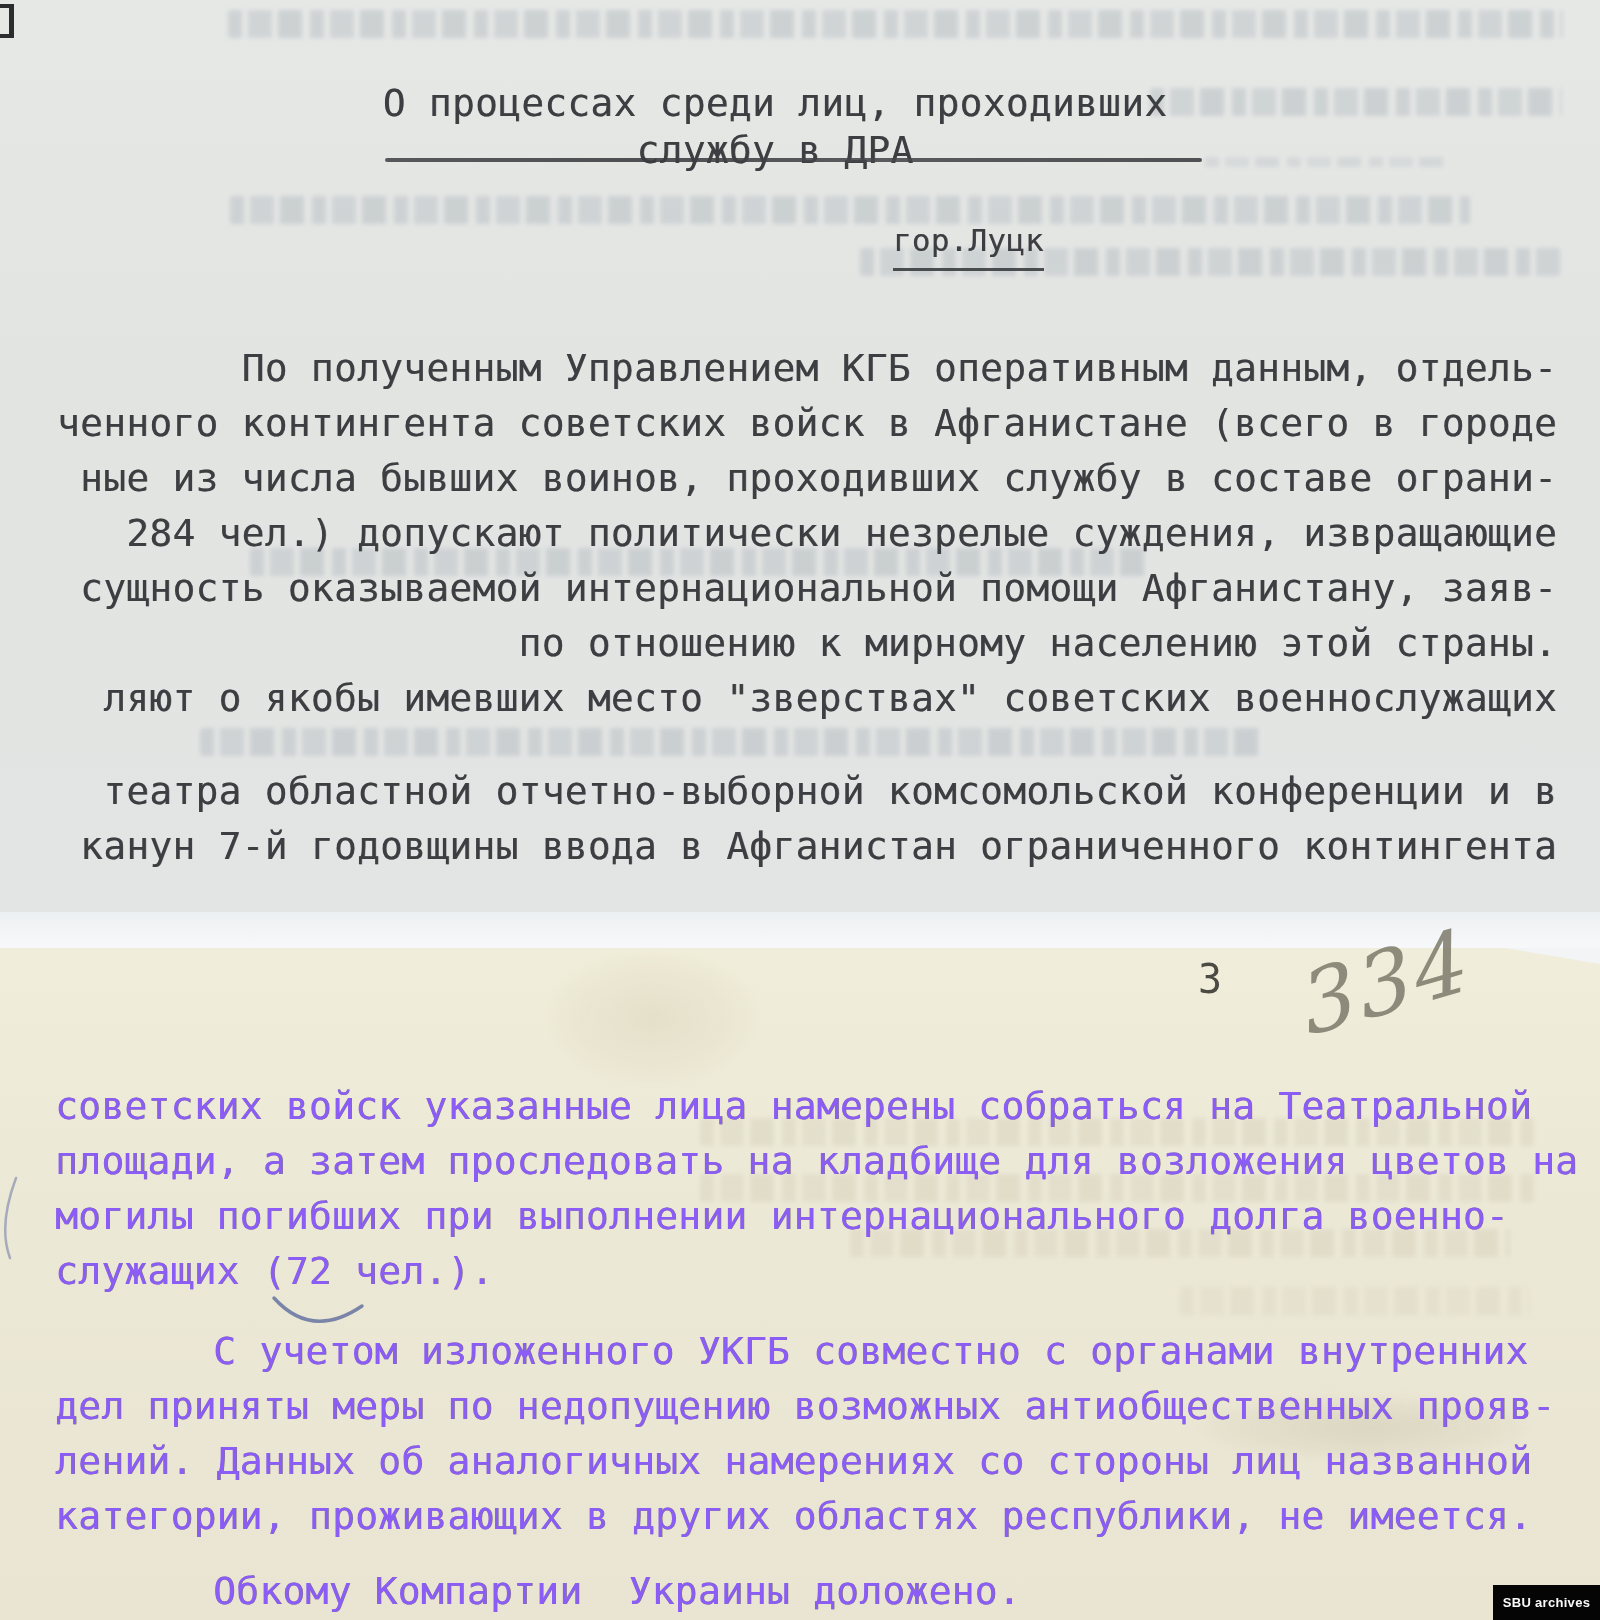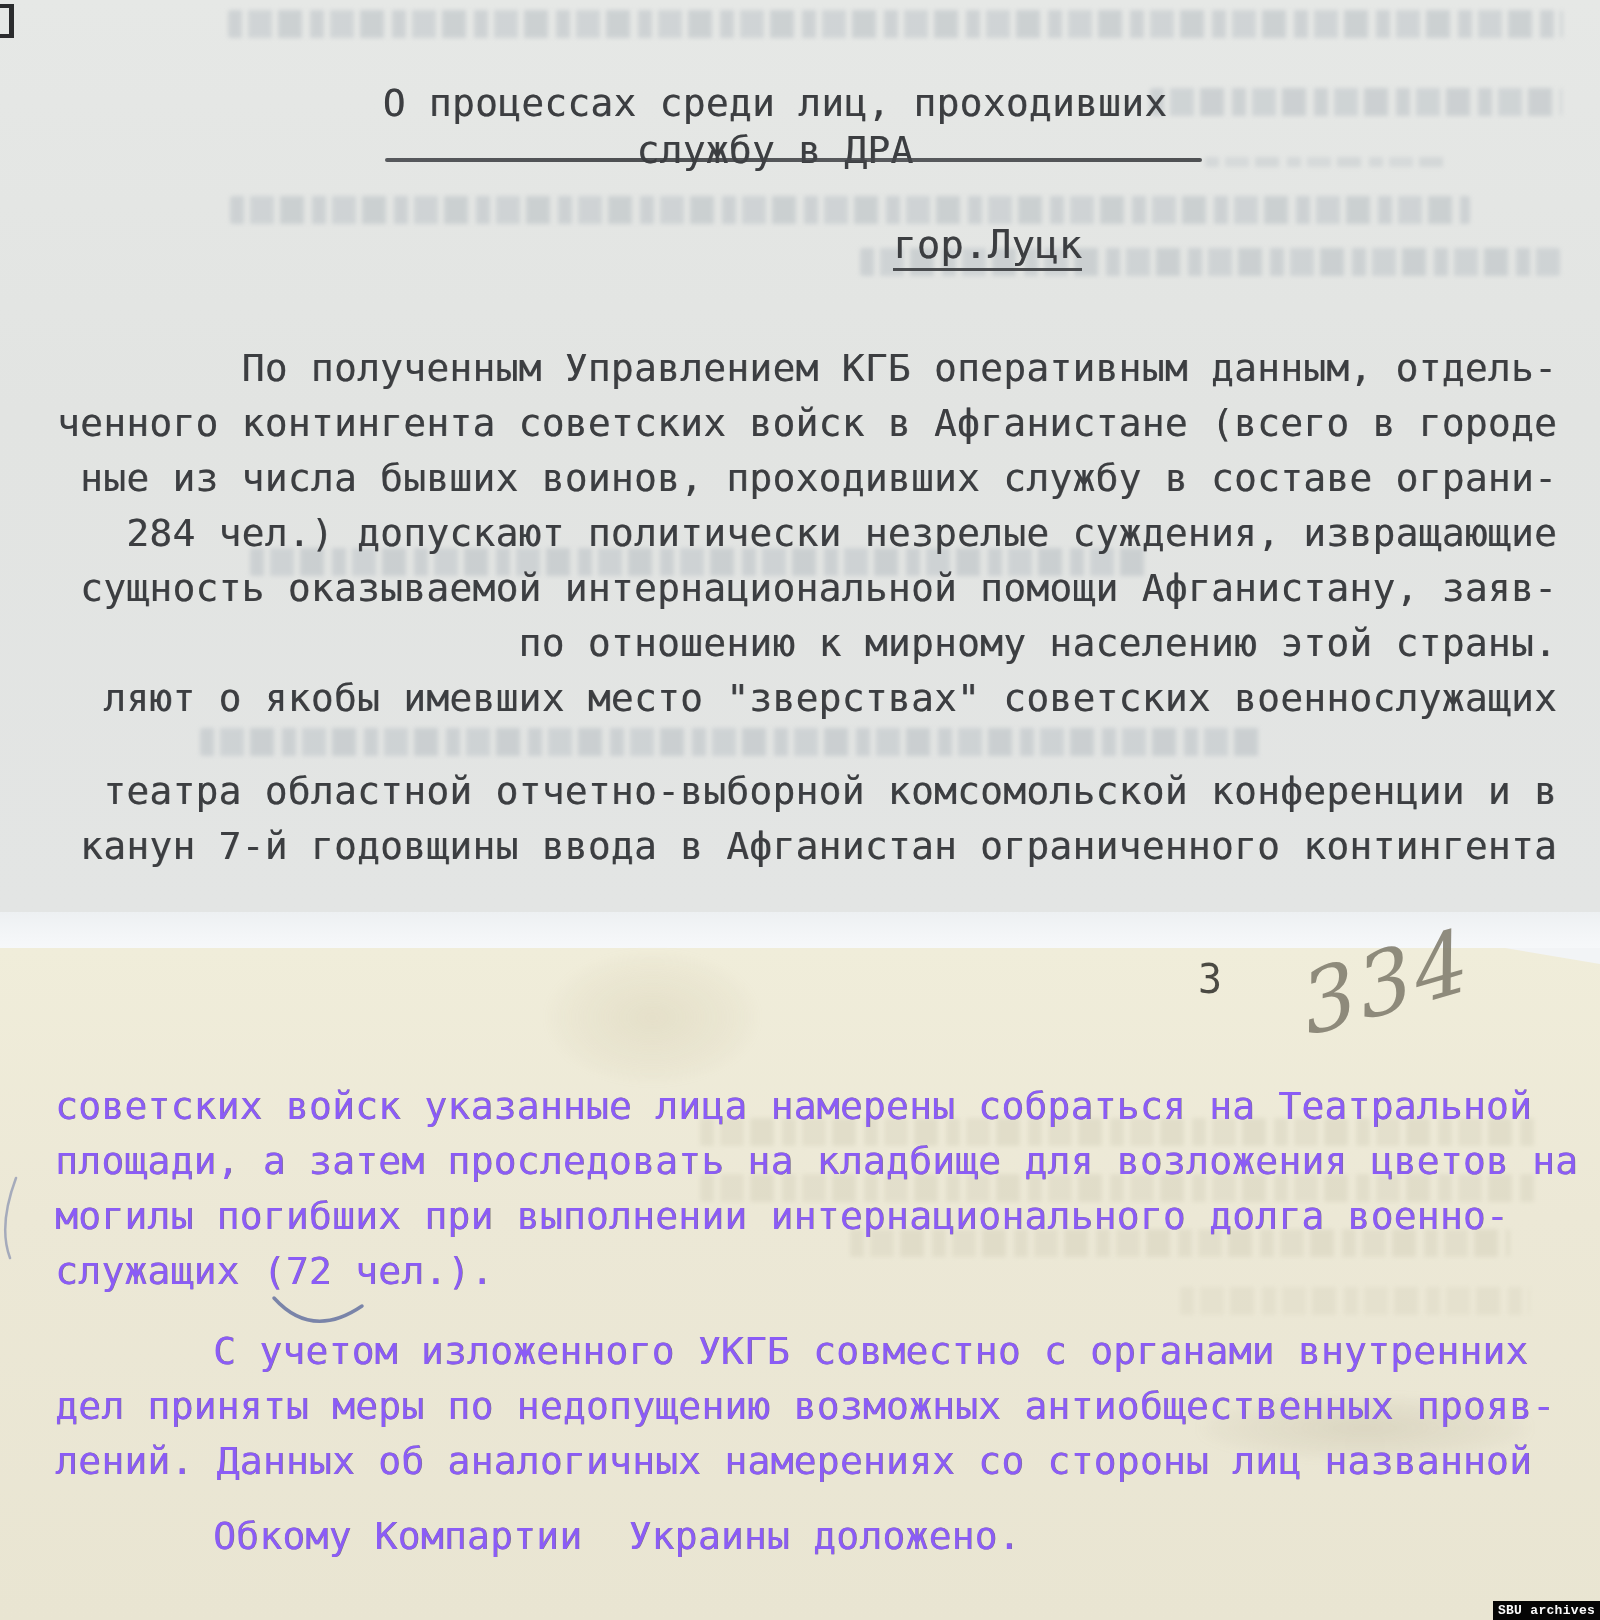--- a/index.html
+++ b/index.html
@@ -42,22 +42,22 @@
   .title-block {
     position:absolute; left:325px; top:80px; width:900px;
     text-align:center; line-height:47px;
   }
   .title-underline {
     position:absolute; left:385px; top:158px; width:817px; height:4px;
     background:linear-gradient(90deg,#43454a,#393b3e 30%,#45474b 60%,#3a3c3f);
     opacity:.88; border-radius:2px;
   }
   .location {
-    position:absolute; left:893px; top:222px; font-size:39px;
-    padding-bottom:1px; border-bottom:3.5px solid rgba(59,61,64,.9);
+    position:absolute; left:893px; top:222px; font-size:31px;
+    padding-bottom:10px; border-bottom:3.5px solid rgba(59,61,64,.9);
   }
   .typed-number { position:absolute; left:1198px; top:956px; font-size:40px; color:#4b4a43; }
   .hand-number {
     position:absolute; left:1300px; top:932px;
     font-family:"DejaVu Serif", serif; font-style:italic; font-weight:400;
     font-size:86px; color:#7e7a6b; letter-spacing:3px; opacity:.85;
     transform:rotate(-16deg) skewX(-6deg);
   }
   
   .bleed {
@@ -88,23 +88,23 @@
     background:radial-gradient(ellipse at center,
       rgba(140,130,100,.16) 0%, rgba(140,130,100,.05) 60%, transparent 75%);
   }
   .corner-mark {
     position:absolute; left:0; top:4px; width:9px; height:26px;
     border-right:5px solid #17181b; border-top:4px solid #17181b;
     border-bottom:4px solid #17181b; opacity:.9;
   }
   .pen-overlay { position:absolute; left:0; top:0; pointer-events:none; }
   .archive-label {
-    position:absolute; right:0; bottom:0; width:107px; height:19px;
+    position:absolute; right:0; bottom:0; width:107px; height:35px;
     background:#050505; color:#fafafa;
-    font-family:Liberation Mono, monospace; font-size:13px; font-weight:bold;
+    font-family:Liberation Sans, sans-serif; font-size:13px; font-weight:bold;
     letter-spacing:.3px; display:flex; align-items:center; justify-content:center;
   }
 </style>
 </head>
 <body>
 
 <div class="stage">
 
   <section class="page-top">
     <div class="corner-mark"></div>
@@ -157,20 +157,21 @@
 
   <div class="body-bottom type type-dark">
     <div class="line">советских войск указанные лица намерены собраться на Театральной</div>
     <div class="line">площади, а затем проследовать на кладбище для возложения цветов на</div>
     <div class="line">могилы погибших при выполнении интернационального долга военно-</div>
     <div class="line">служащих (72 чел.).</div>
     <div class="gap25"></div>
     <div class="line ind">С учетом изложенного УКГБ совместно с органами внутренних</div>
     <div class="line">дел приняты меры по недопущению возможных антиобщественных прояв-</div>
     <div class="line">лений. Данных об аналогичных намерениях со стороны лиц названной</div>
+    <div class="line">категории, проживающих в других областях республики, не имеется.</div>
     <div class="gap20"></div>
     <div class="line ind">Обкому Компартии  Украины доложено.</div>
   </div>
 
   <svg class="pen-overlay" width="1600" height="1620" viewBox="0 0 1600 1620">
     <path d="M 274 1298 Q 312 1340 362 1306" fill="none" stroke="#5e6c9e" stroke-width="3.5" stroke-linecap="round" opacity="0.8"></path>
     <path d="M 16 1178 Q -2 1226 10 1258" fill="none" stroke="#6b78a6" stroke-width="2.5" stroke-linecap="round" opacity="0.55"></path>
   </svg>
 
   <div class="archive-label">SBU archives</div>

